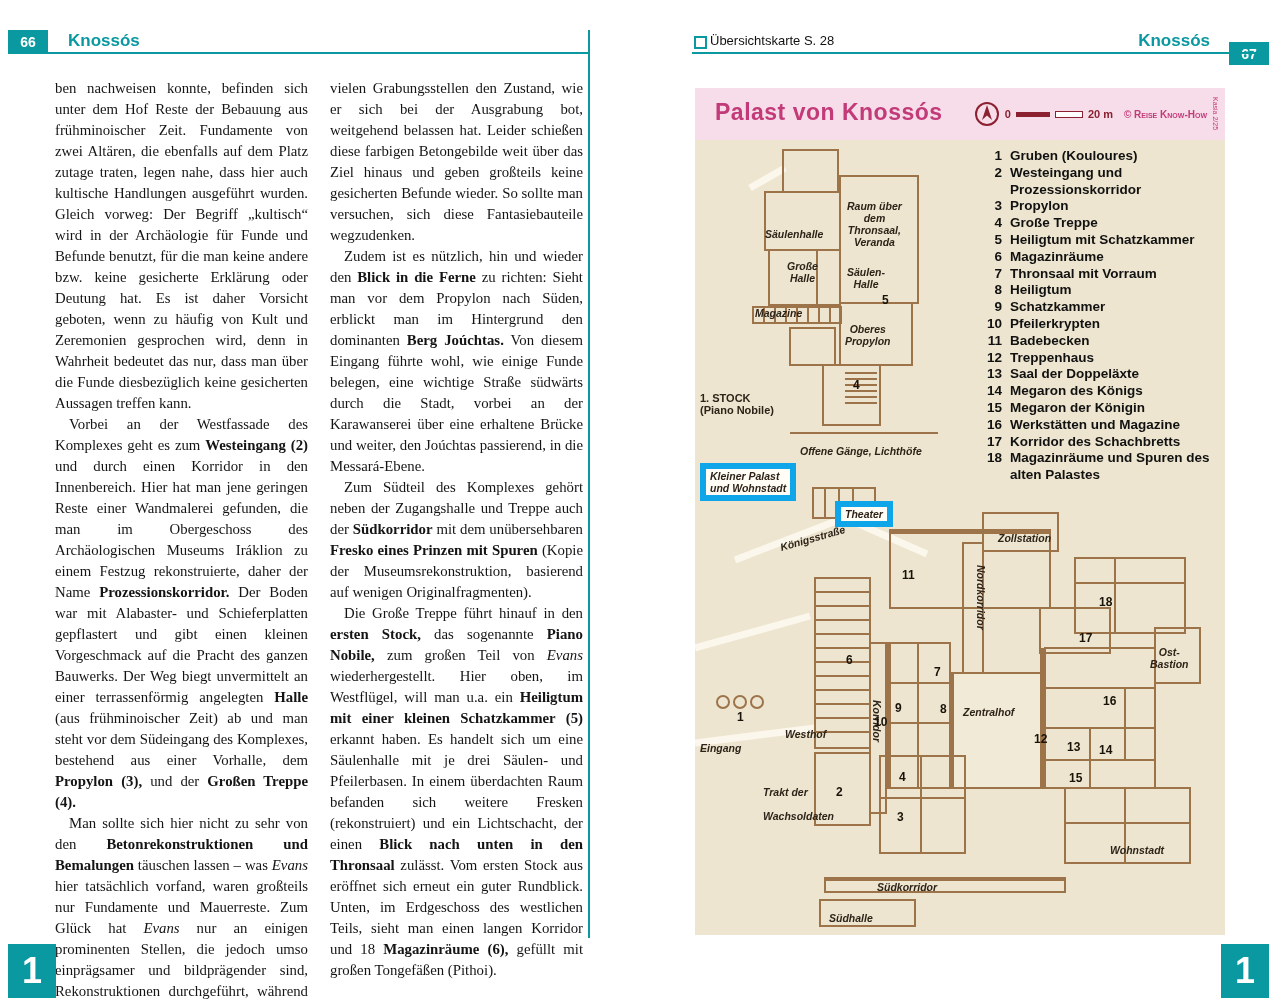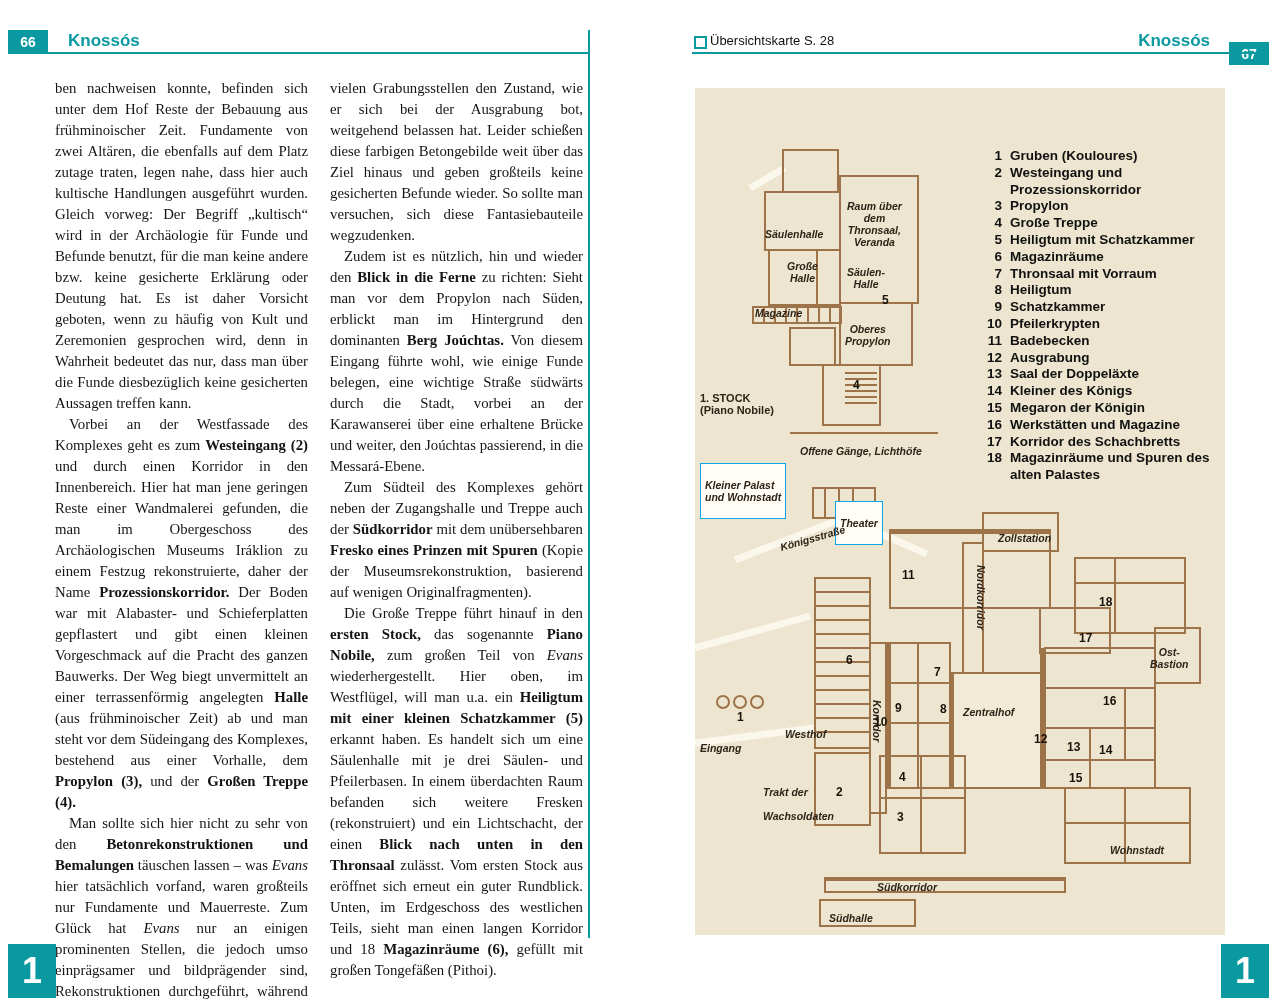--- a/index.html
+++ b/index.html
@@ -93,21 +93,21 @@
   #map-svg{position:absolute;left:0;top:0;}
   #map-overlay{position:absolute;left:0;top:0;width:530px;height:847px;}
   .map-label{
     position:absolute;font-family:"Liberation Sans",sans-serif;font-style:italic;
     font-weight:bold;font-size:10.5px;line-height:12px;color:#2e2318;white-space:pre-line;
   }
   .map-label.centered{text-align:center;}
   .map-label.vertical{writing-mode:vertical-rl;}
   .map-label.plain-bold{font-style:normal;font-size:11px;}
   .map-label.boxed{
-    font-style:italic;background:#fffdf6;border:1px solid #0ea5e9;padding:15px 4px;white-space:pre-line;
+    font-style:italic;background:#fffdf6;border:6px solid #0ea5e9;padding:1px 4px;white-space:pre-line;
   }
   .map-num{
     position:absolute;font-family:"Liberation Sans",sans-serif;font-weight:bold;
     font-size:12px;color:#181208;
   }
 </style>
 </head>
 <body>
 
 <div id="pagenum-left" class="pagenum-box">66</div>
@@ -225,20 +225,35 @@
 
     <g fill="#9d734a" stroke="none">
       <rect x="191" y="555" width="5" height="145"></rect>
       <rect x="255" y="585" width="4" height="115"></rect>
       <rect x="345" y="560" width="5" height="140"></rect>
       <rect x="195" y="442" width="160" height="4"></rect>
       <rect x="130" y="790" width="240" height="3"></rect>
     </g>
   </svg>
 
+  <div class="panel-head">
+    <div class="panel-title">Palast von Knossós</div>
+    <div class="head-right">
+      <svg width="26" height="26">
+        <circle cx="13" cy="13" r="11" fill="none" stroke="#8b2030" stroke-width="2"></circle>
+        <path d="M13,4 L18,19 L13,14.5 L8,19 Z" fill="#8b2030"></path>
+      </svg>
+      <span class="scale-zero">0</span>
+      <span class="scale-dark"></span>
+      <span class="scale-light"></span>
+      <span class="scale-label">20 m</span>
+      <span class="credit">© Reise Know-How</span>
+      <span class="credit-vert">Kasia 2/25</span>
+    </div>
+  </div>
 
   <div id="legend">
       <div class="legend-row">
         <span class="legend-num">1</span>
         <span class="legend-label">Gruben (Kouloures)</span>
       </div>
       <div class="legend-row">
         <span class="legend-num">2</span>
         <span class="legend-label">Westeingang und Prozessionskorridor</span>
       </div>
@@ -273,29 +288,29 @@
       <div class="legend-row">
         <span class="legend-num">10</span>
         <span class="legend-label">Pfeilerkrypten</span>
       </div>
       <div class="legend-row">
         <span class="legend-num">11</span>
         <span class="legend-label">Badebecken</span>
       </div>
       <div class="legend-row">
         <span class="legend-num">12</span>
-        <span class="legend-label">Ausgrabung</span>
+        <span class="legend-label">Treppenhaus</span>
       </div>
       <div class="legend-row">
         <span class="legend-num">13</span>
         <span class="legend-label">Saal der Doppeläxte</span>
       </div>
       <div class="legend-row">
         <span class="legend-num">14</span>
-        <span class="legend-label">Kleiner des Königs</span>
+        <span class="legend-label">Megaron des Königs</span>
       </div>
       <div class="legend-row">
         <span class="legend-num">15</span>
         <span class="legend-label">Megaron der Königin</span>
       </div>
       <div class="legend-row">
         <span class="legend-num">16</span>
         <span class="legend-label">Werkstätten und Magazine</span>
       </div>
       <div class="legend-row">

